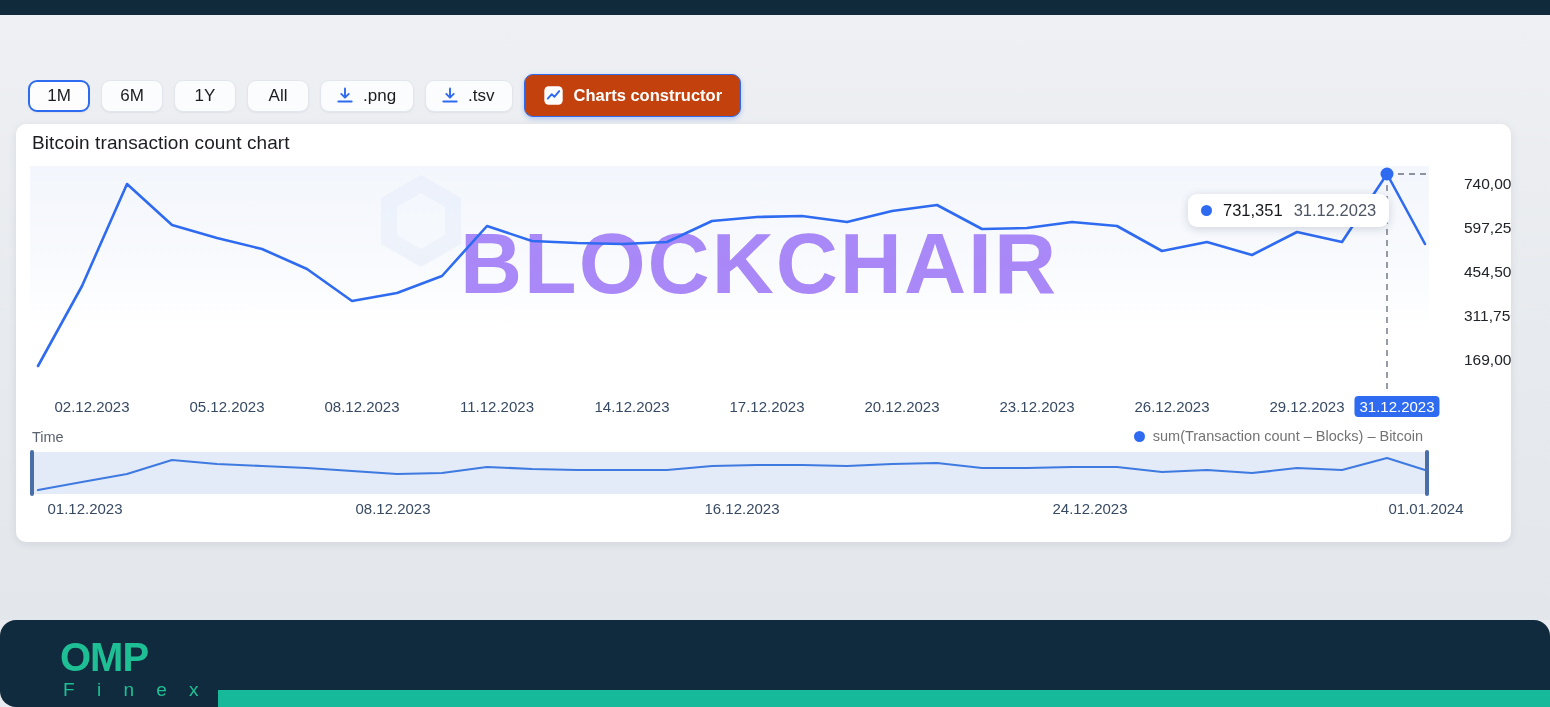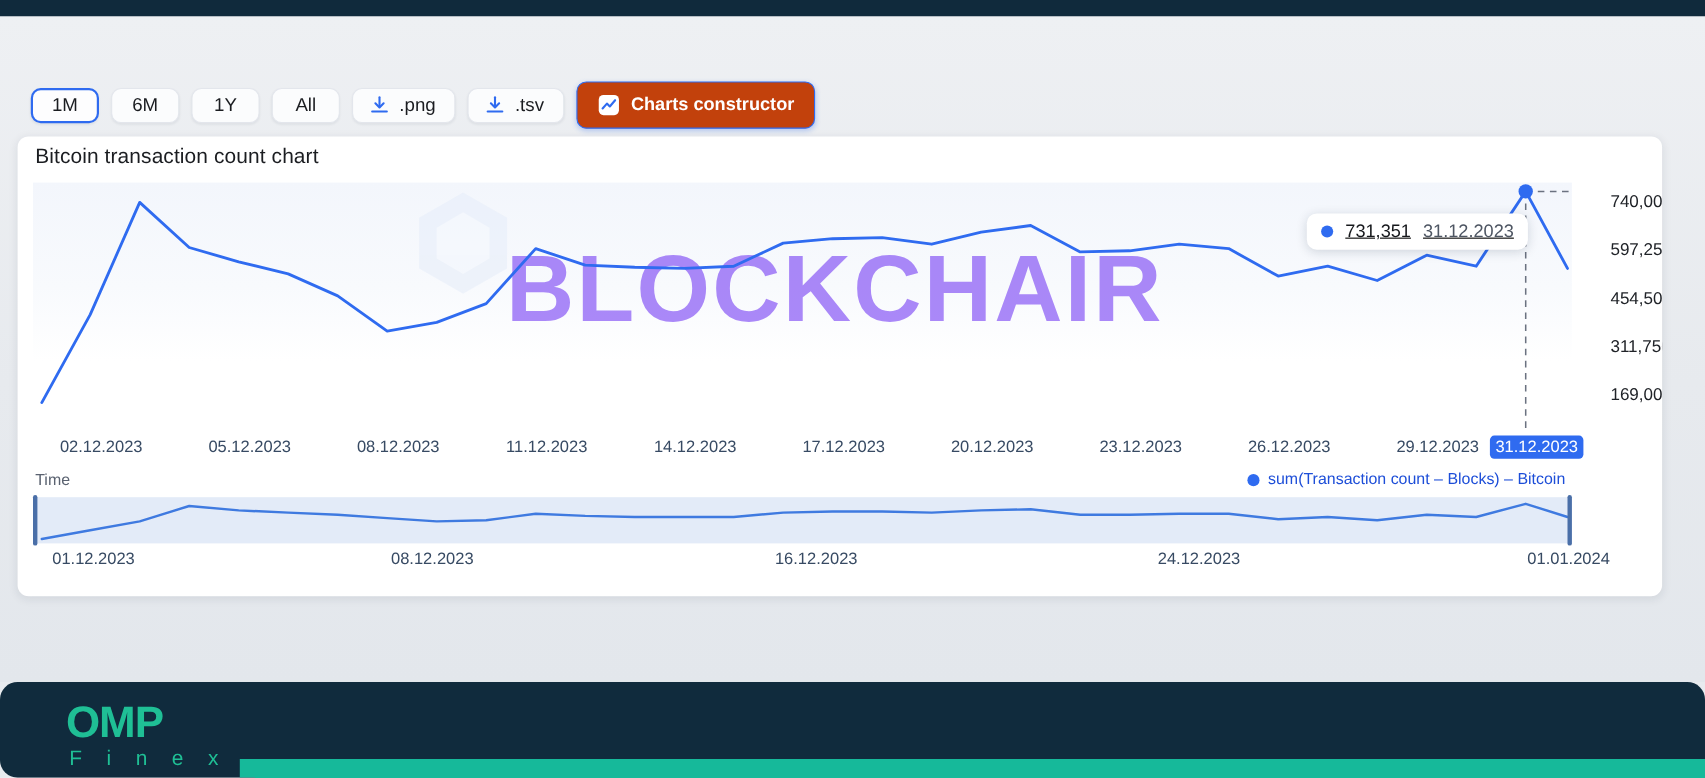--- a/index.html
+++ b/index.html
@@ -102,31 +102,31 @@
     background: #2f6bf0; color: #fff; border-radius: 4px;
     padding: 2px 5px; top: 0px;
   }
   .time-label {
     position: absolute; left: 16px; top: 305px;
     font-size: 14.5px; color: #5a6270;
   }
   .legend {
     position: absolute; right: 88px; top: 304px;
     display: flex; align-items: center; gap: 8px;
-    font-size: 14.5px; color: #1d4ed8; white-space: nowrap;
+    font-size: 14.5px; color: #737373; white-space: nowrap;
   }
   .legend .dot { width: 11px; height: 11px; border-radius: 50%; background: #2f6bf0; }
 
   
   .tooltip {
     position: absolute; left: 1158px; top: 28px;
     background: #fff; border-radius: 9px; padding: 7px 13px;
     box-shadow: 0 2px 10px rgba(20,35,60,.17);
     display: flex; align-items: center; gap: 11px;
-    font-size: 16.5px; white-space: nowrap; z-index: 6; text-decoration: underline;
+    font-size: 16.5px; white-space: nowrap; z-index: 6;
   }
   .tooltip .dot { width: 11px; height: 11px; border-radius: 50%; background: #2f6bf0; }
   .tooltip .val { color: #15171b; font-weight: 500; }
   .tooltip .date { color: #4e5663; }
 
   
   .nav {
     position: absolute; left: 14px; top: 328px;
     width: 1399px; height: 42px;
   }

